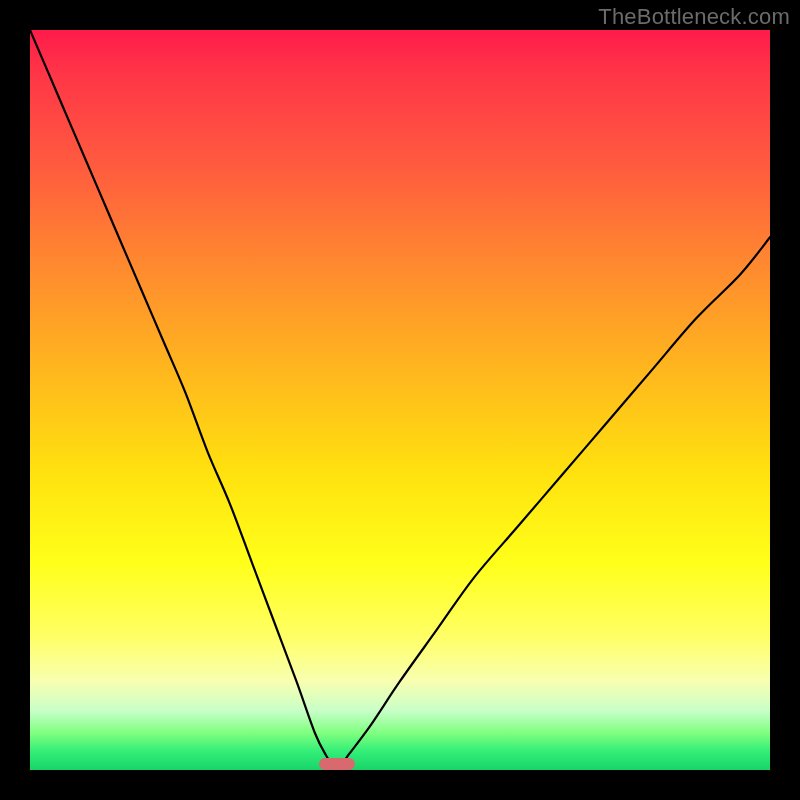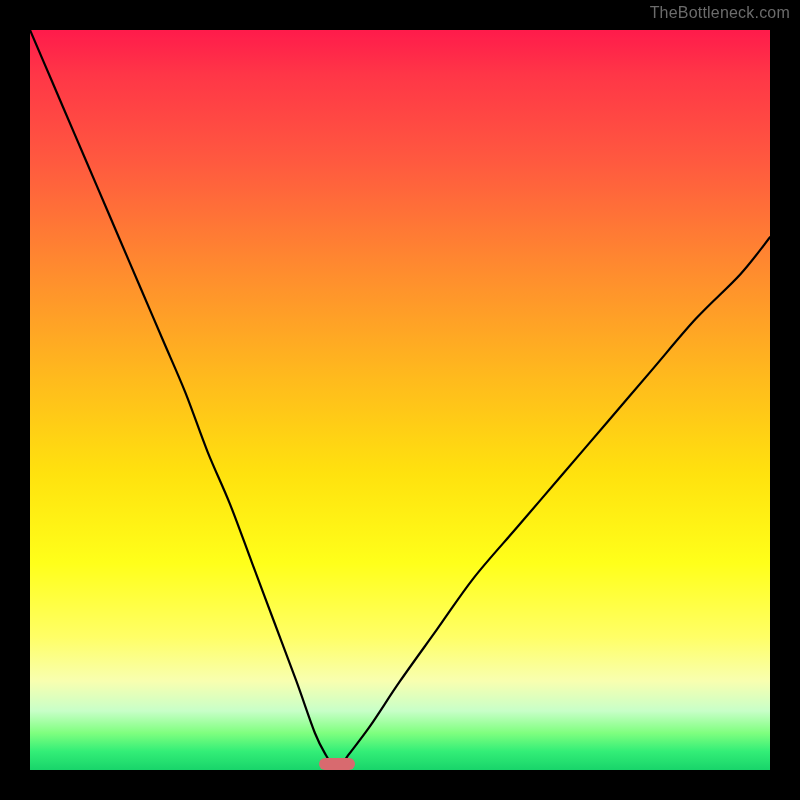--- a/index.html
+++ b/index.html
@@ -55,21 +55,21 @@
     height: 12px;
     background: #d86a6f;
     border-radius: 6px;
     transform: translate(-50%, -50%);
   }
   .watermark {
     position: absolute;
     top: 4px;
     right: 10px;
     color: #6b6b6b;
-    font-size: 16px;
+    font-size: 22px;
     font-weight: 500;
     letter-spacing: 0.2px;
     user-select: none;
     margin-left: 20px;
   }
 </style>
 </head>
 <body>
 
 <div class="frame">

